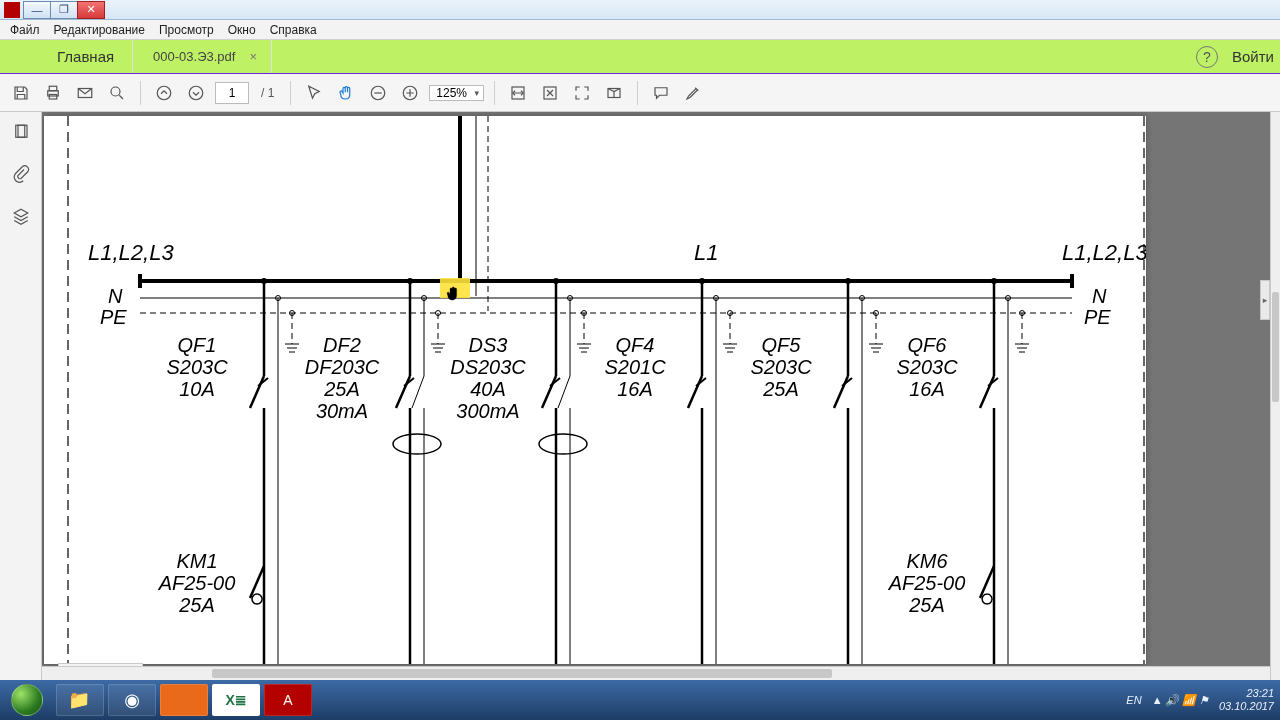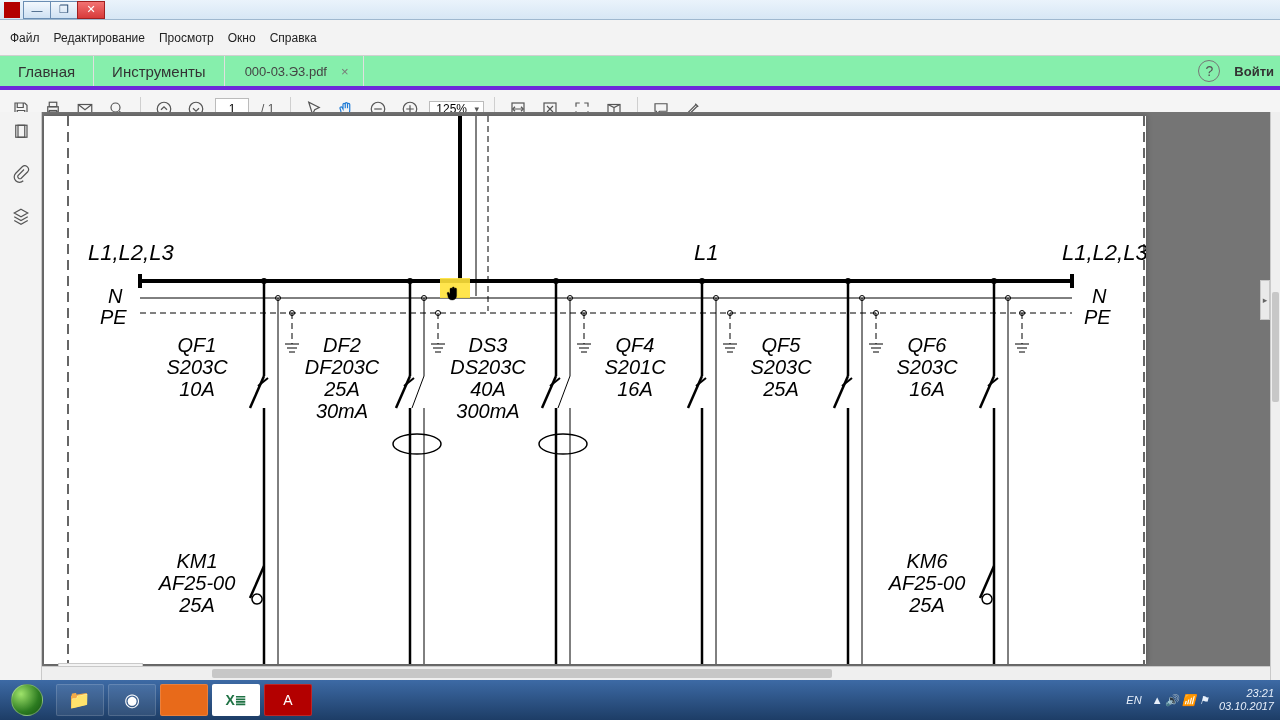--- a/index.html
+++ b/index.html
@@ -7,32 +7,32 @@
 
   
   .titlebar { height: 20px; background: linear-gradient(#eaf3fb,#d7e7f5); border-bottom: 1px solid #9fb8cf; display: flex; align-items: center; font-size: 11px; color: #333; }
   .titlebar .appicon { width: 16px; height: 16px; margin: 0 4px; background:#b30000; }
   .titlebar .title { flex:1; padding-left:2px; }
   .winbtns { display:flex; }
   .winbtn { width:28px; height:18px; border:1px solid #6a8db3; margin-left:-1px; background:linear-gradient(#f3f8fd,#cfe1f3); display:flex; align-items:center; justify-content:center; font-size:11px; color:#2b4d73; }
   .winbtn.close { background:linear-gradient(#f27272,#d83a3a); color:#fff; border-color:#a02020; }
 
   
-  .menubar { height:36px; background:#f3f3f3; border-bottom:1px solid #d0d0d0; display:flex; align-items:center; padding:0 4px; font-size:12px; color:#222; gap:2px; }
+  .menubar { height:20px; background:#f3f3f3; border-bottom:1px solid #d0d0d0; display:flex; align-items:center; padding:0 4px; font-size:12px; color:#222; gap:2px; }
   .menubar span { padding:2px 6px; }
 
   
-  .tabsrow { height:34px; background:#86efac; border-bottom:4px solid #6d28d9; display:flex; align-items:stretch; position:relative; }
+  .tabsrow { height:34px; background:#bef264; border-bottom:1px solid #6d28d9; display:flex; align-items:stretch; position:relative;padding-left:39px; }
   .bigtab { padding:0 18px; display:flex; align-items:center; font-size:15px; color:#333; border-right:1px solid #e0e0e0; }
   .bigtab.home { font-weight:500; }
   .doctab { display:flex; align-items:center; padding:0 14px 0 20px; font-size:13px; color:#444; border-right:1px solid #e0e0e0; }
   .doctab .x { margin-left:14px; color:#777; font-size:13px; }
   .tabsrow .right { margin-left:auto; display:flex; align-items:center; padding-right:6px; gap:14px; }
   .helpicon { width:22px; height:22px; border:1.5px solid #777; border-radius:50%; display:flex; align-items:center; justify-content:center; font-size:14px; color:#555; }
-  .login { font-size:13px; color:#333;font-weight:bold; }
+  .login { font-size:15px; color:#333; }
 
   
   .toolbar { height:38px; background:#f5f5f5; border-bottom:1px solid #c9c9c9; display:flex; align-items:center; padding:0 8px; gap:6px; }
   .tbtn { width:26px; height:26px; display:flex; align-items:center; justify-content:center; color:#555; border-radius:2px; }
   .tbtn svg { width:18px; height:18px; stroke:#555; fill:none; stroke-width:1.6; }
   .tbtn.active-hand svg { stroke:#1e7bd6; }
   .sep { width:1px; height:24px; background:#cfcfcf; margin:0 4px; }
   .pagefield { width:34px; height:22px; border:1px solid #bbb; text-align:center; font-size:12px; background:#fff; }
   .pagecount { font-size:12px; color:#555; padding:0 6px; }
   .zoomsel { height:16px; border:1px solid #bbb; background:#fff; font-size:12px; padding:0 16px 0 6px; position:relative; display:flex; align-items:center; }
@@ -87,21 +87,20 @@
 <div class="menubar">
   <span>Файл</span>
   <span>Редактирование</span>
   <span>Просмотр</span>
   <span>Окно</span>
   <span>Справка</span>
 </div>
 
 <div class="tabsrow">
   <div class="bigtab home">Главная</div>
-  <div class="bigtab">Инструменты</div>
   <div class="doctab">
     <span>000-03.Э3.pdf</span>
     <span class="x">×</span>
   </div>
   <div class="right">
     <div class="helpicon">?</div>
     <div class="login">Войти</div>
   </div>
 </div>
 

